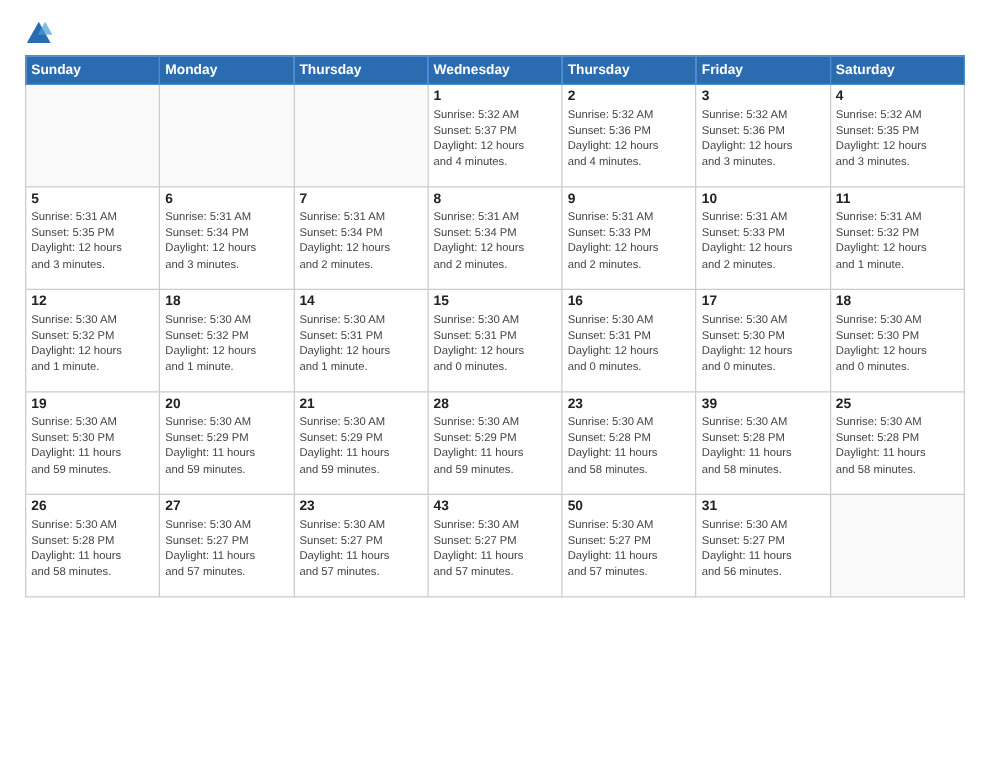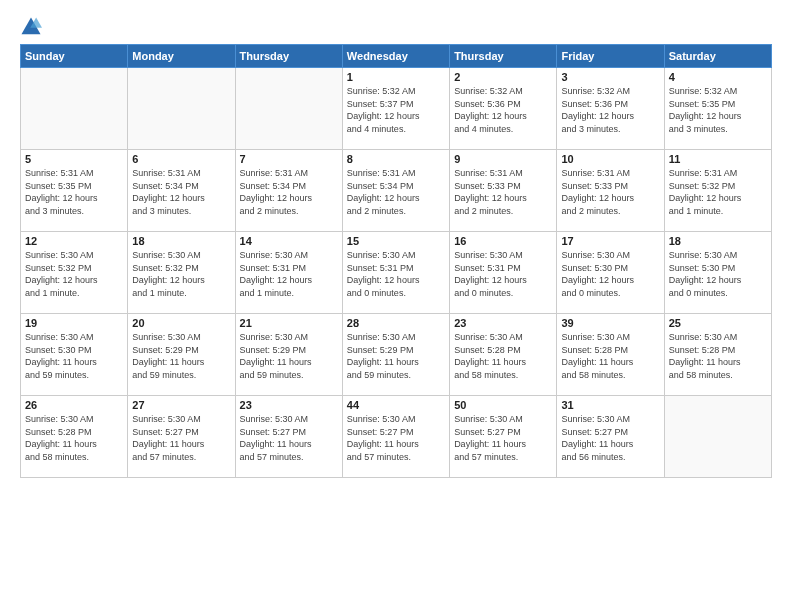--- a/index.html
+++ b/index.html
@@ -335,21 +335,21 @@
 and 57 minutes.</div>
           </td>
           <td>
             <span class="day-number">23</span>
             <div class="day-info" style="white-space: pre-line;">Sunrise: 5:30 AM
 Sunset: 5:27 PM
 Daylight: 11 hours
 and 57 minutes.</div>
           </td>
           <td>
-            <span class="day-number">44</span>
+            <span class="day-number">43</span>
             <div class="day-info" style="white-space: pre-line;">Sunrise: 5:30 AM
 Sunset: 5:27 PM
 Daylight: 11 hours
 and 57 minutes.</div>
           </td>
           <td>
             <span class="day-number">50</span>
             <div class="day-info" style="white-space: pre-line;">Sunrise: 5:30 AM
 Sunset: 5:27 PM
 Daylight: 11 hours

